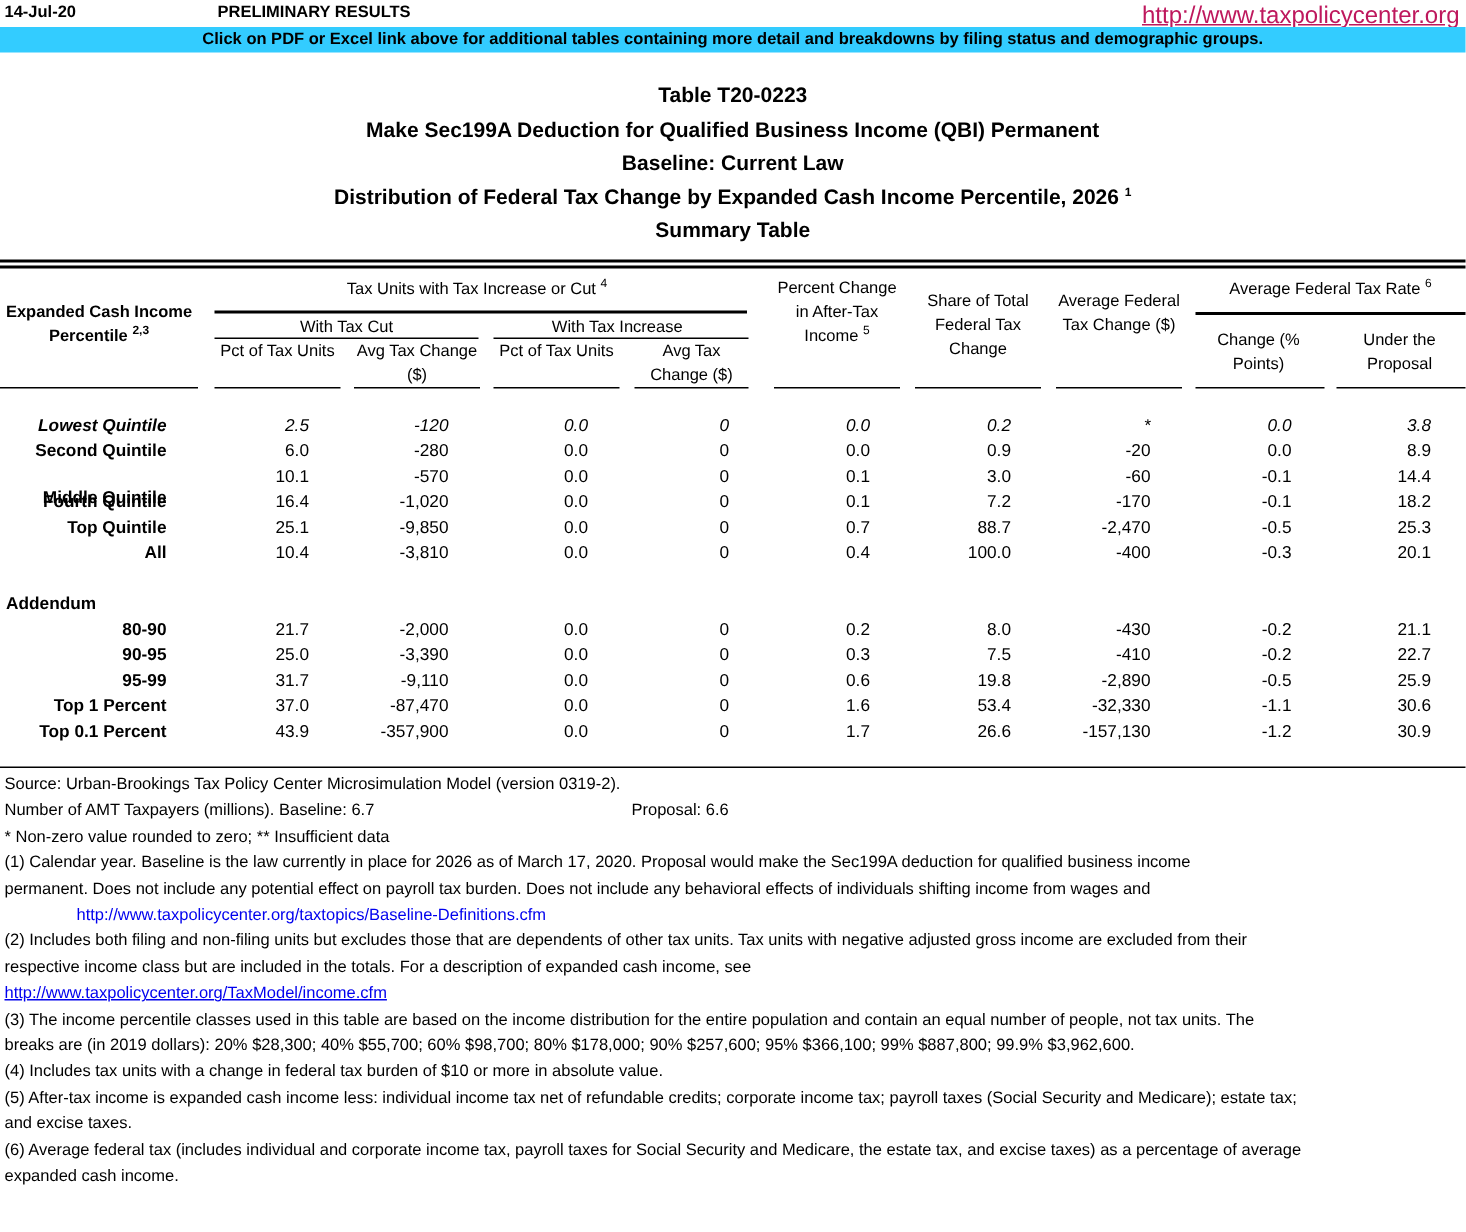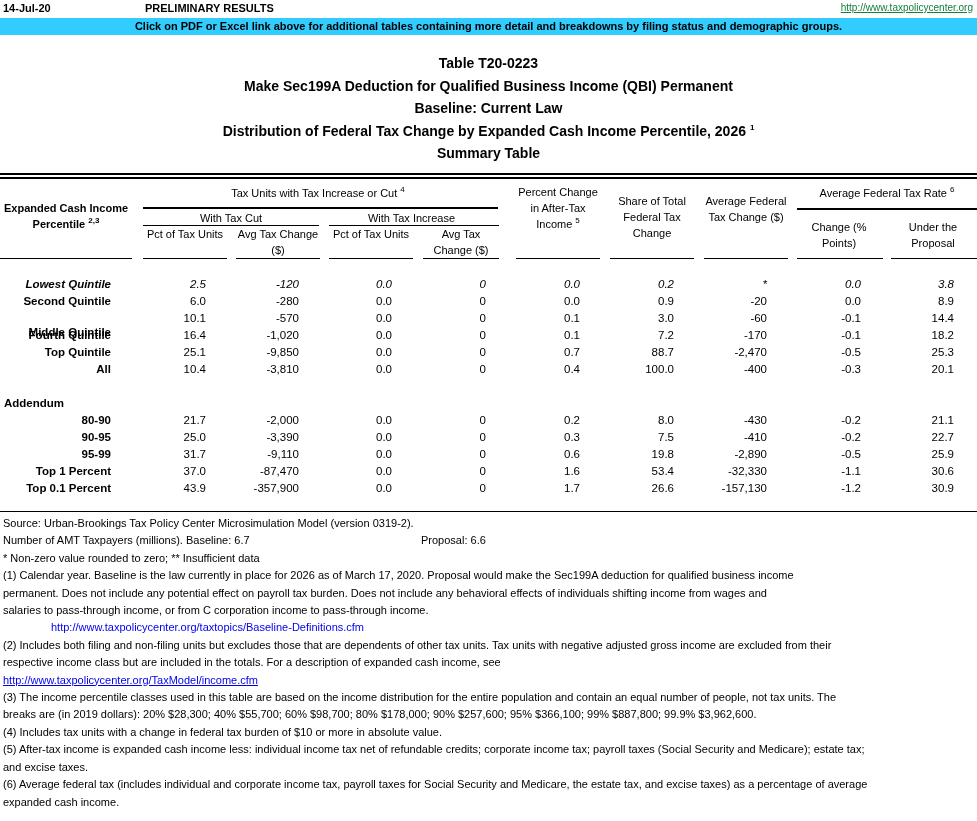--- a/index.html
+++ b/index.html
@@ -1,21 +1,21 @@
 <!DOCTYPE html>
 <html><head>
 <meta charset="utf-8">
 <style>
   html, body { margin:0; padding:0; background:#fff; }
   body { width:977px; height:821px; position:relative; overflow:hidden;
          font-family:"Liberation Sans", sans-serif; color:#000; }
   .topbar { position:absolute; top:0; left:0; width:977px; height:18px; font-size:11px; font-weight:bold; }
   .topbar .date { position:absolute; left:3px; top:2px; }
   .topbar .prelim { position:absolute; left:145px; top:2px; }
-  .topbar .url { position:absolute; right:4px; top:2px; color:#15803d; text-decoration:underline; font-weight:normal; font-size:10px; }
+  .topbar .url { position:absolute; right:4px; top:2px; color:#be185d; text-decoration:underline; font-weight:normal; font-size:16px; }
   .banner { position:absolute; top:18px; left:0; width:977px; height:17px; background:#33ccff;
             font-size:11px; font-weight:bold; text-align:center; line-height:17px; }
   .titles { position:absolute; top:52px; left:0; width:977px; text-align:center; font-weight:bold; font-size:14px; line-height:22.5px; }
   sup { font-size:8px; vertical-align:super; line-height:0; }
   .dbl { position:absolute; left:0; width:977px; height:0; border-top:2px solid #000; }
   .hdr { position:absolute; font-size:11px; text-align:center; line-height:16px; }
   .hline { position:absolute; height:0; border-top:1px solid #000; }
   .hline.thick { border-top:2px solid #000; }
   .row { position:absolute; left:0; width:977px; height:17px; font-size:11.5px; }
   .row span { position:absolute; top:0; }
@@ -230,21 +230,20 @@
   </div>
 
 <div class="hline" style="left:0;width:977px;top:511px;"></div>
 
 <div class="notes">
   <div>Source: Urban-Brookings Tax Policy Center Microsimulation Model (version 0319-2).</div>
   <div><span>Number of AMT Taxpayers (millions).  Baseline: 6.7</span><span style="position:absolute;left:418px;">Proposal: 6.6</span></div>
   <div>* Non-zero value rounded to zero; ** Insufficient data</div>
   <div>(1) Calendar year. Baseline is the law currently in place for 2026 as of March 17, 2020. Proposal would make the Sec199A deduction for qualified business income</div>
   <div>permanent. Does not include any potential effect on payroll tax burden. Does not include any behavioral effects of individuals shifting income from wages and</div>
-  <div>salaries to pass-through income, or from C corporation income to pass-through income.</div>
   <div><a class="plain">http://www.taxpolicycenter.org/taxtopics/Baseline-Definitions.cfm</a></div>
   <div>(2) Includes both filing and non-filing units but excludes those that are dependents of other tax units. Tax units with negative adjusted gross income are excluded from their</div>
   <div>respective income class but are included in the totals. For a description of expanded cash income, see</div>
   <div><a class="ulink">http://www.taxpolicycenter.org/TaxModel/income.cfm</a></div>
   <div>(3) The income percentile classes used in this table are based on the income distribution for the entire population and contain an equal number of people, not tax units. The</div>
   <div>breaks are (in 2019 dollars): 20% $28,300; 40% $55,700; 60% $98,700; 80% $178,000; 90% $257,600; 95% $366,100; 99% $887,800; 99.9% $3,962,600.</div>
   <div>(4) Includes tax units with a change in federal tax burden of $10 or more in absolute value.</div>
   <div>(5) After-tax income is expanded cash income less: individual income tax net of refundable credits; corporate income tax; payroll taxes (Social Security and Medicare); estate tax;</div>
   <div>and excise taxes.</div>
   <div>(6) Average federal tax (includes individual and corporate income tax, payroll taxes for Social Security and Medicare, the estate tax, and excise taxes) as a percentage of average</div>

